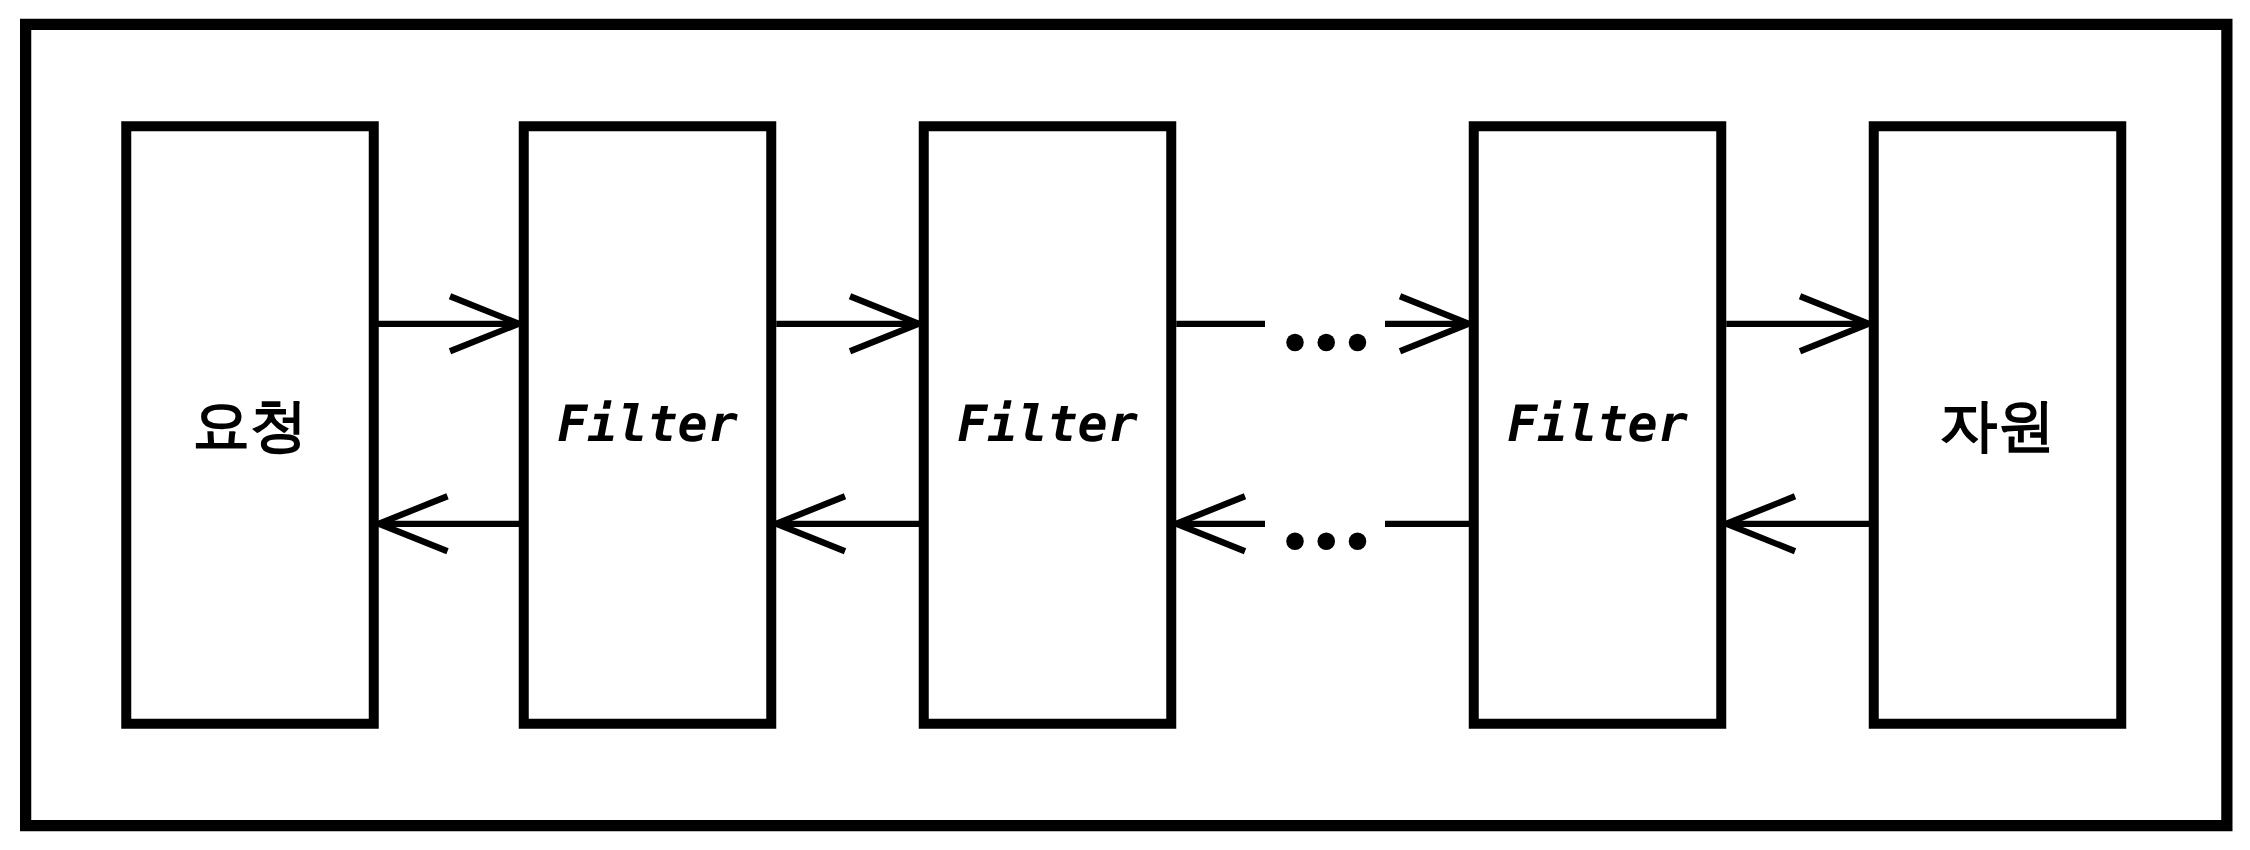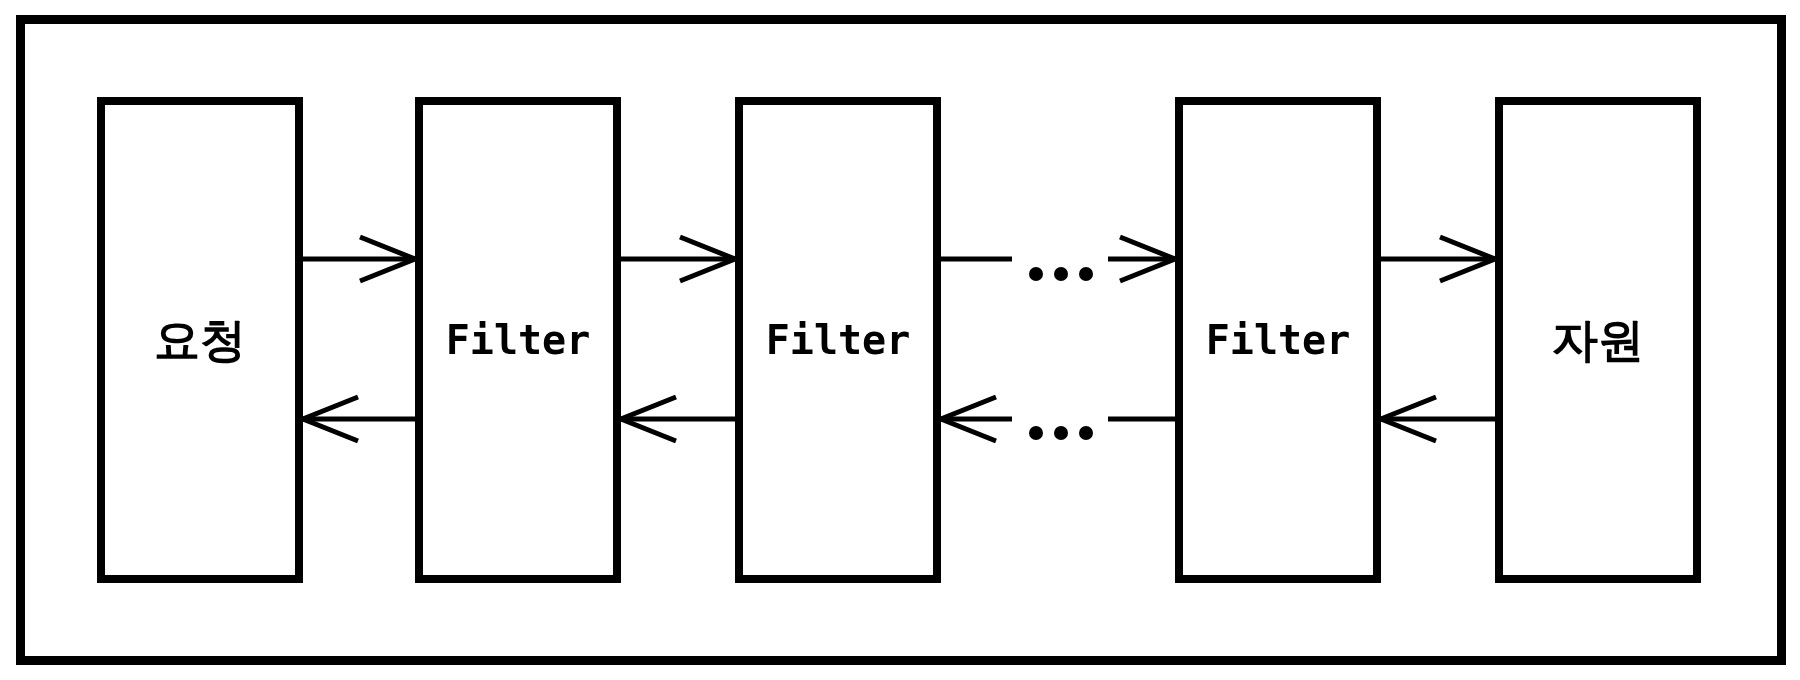--- a/index.html
+++ b/index.html
@@ -46,21 +46,21 @@
   .node-2 { left: 415px; }
   .node-3 { left: 735px; }
   .node-4 { left: 1175px; }
   .node-5 { left: 1495px; align-items: center; }
   .label {
     color: var(--stroke);
     font-weight: 700;
     line-height: 1;
     white-space: nowrap;
   }
-  .label-latin  { font-size: 40px; }
+  .label-latin  { font-size: 40px; font-style: italic; }
   .label-korean { font-size: 46px; }
   .arrows {
     position: absolute;
     left: 0;
     top: 0;
     width: 1800px;
     height: 680px;
     pointer-events: none;
   }
   .arrows line,

